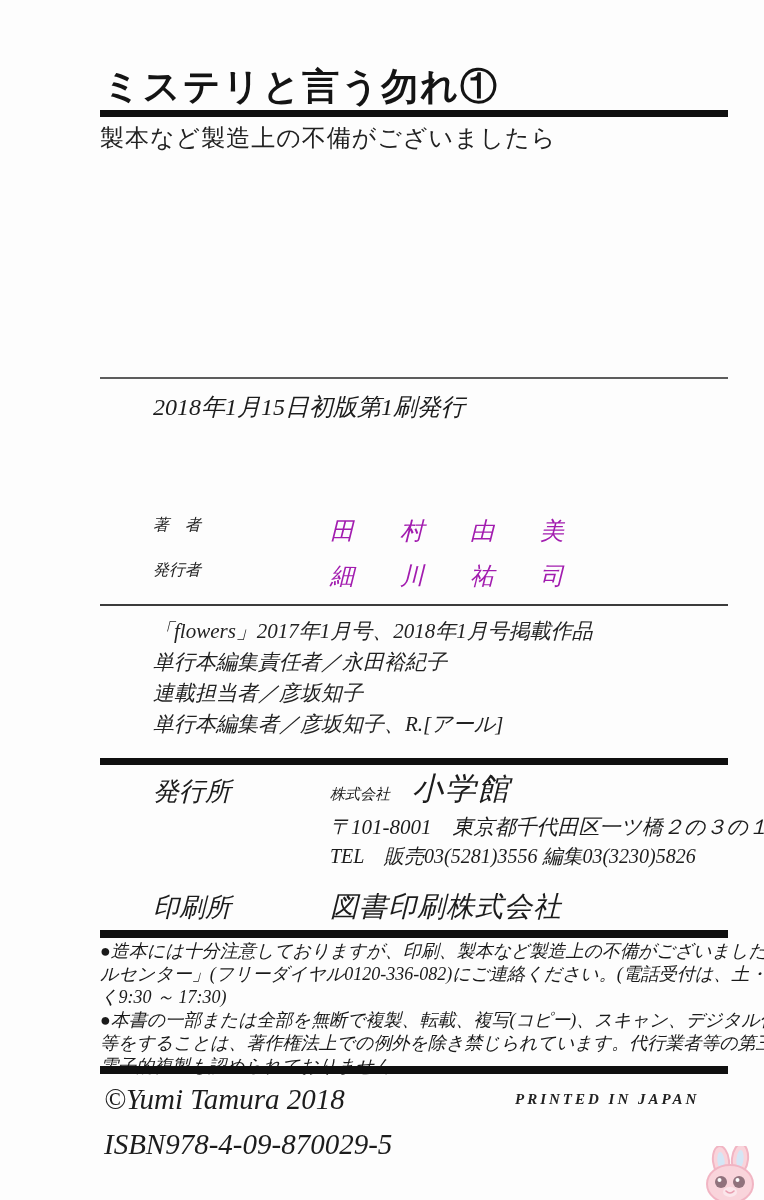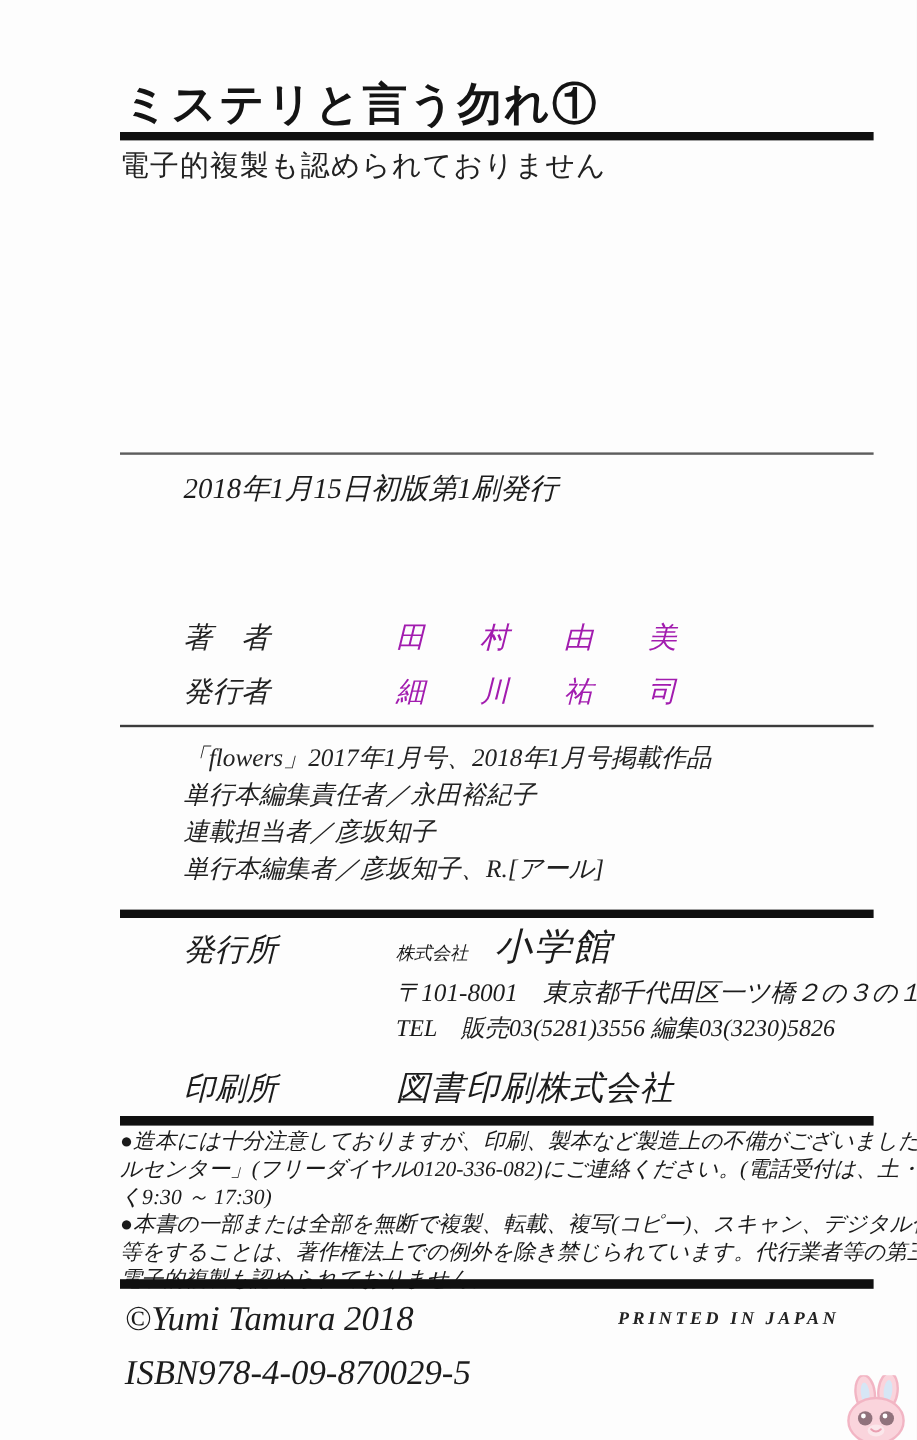--- a/index.html
+++ b/index.html
@@ -18,21 +18,21 @@
   .sans{font-family:"Liberation Sans", sans-serif;}
   .serif{font-family:"Liberation Serif", serif;font-style:italic;}
 
   .book-title{left:103px;top:62px;font-size:37px;letter-spacing:2px;font-weight:600;color:#141414;}
   .rule{position:absolute;left:100px;width:628px;background:#101010;}
   .rule-title{top:110px;height:7px;}
   .series-name{left:100px;top:122px;font-size:24px;letter-spacing:1px;color:#222;}
   .rule-thin-a{top:377px;height:2px;background:#5d5d5d;}
   .edition-line{left:153px;top:391px;font-size:24px;}
 
-  .credit-label{left:153px;font-size:24px;color:#222;}
+  .credit-label{left:153px;font-size:16px;color:#222;}
   .credit-name{left:330px;font-size:24px;letter-spacing:46px;color:#a21caf;}
   .row-author{top:515px;}
   .row-publisher-person{top:560px;}
 
   .rule-thin-b{top:604px;height:2px;background:#3c3c3c;}
 
   .magazine-block{left:153px;top:616px;font-size:21px;line-height:31px;color:#222;}
 
   .rule-thick-b{top:758px;height:7px;}
   .publisher-label{left:153px;top:774px;font-size:26px;}
@@ -56,21 +56,21 @@
 
   .rabbit{left:698px;top:1146px;width:64px;height:54px;opacity:.85;}
 </style>
 </head>
 <body>
 
 <div class="page">
 
   <div class="abs sans book-title">ミステリと言う勿れ①</div>
   <div class="rule rule-title"></div>
-  <div class="abs sans series-name">電子的複製も認められておりません</div>
+  <div class="abs sans series-name">製本など製造上の不備がございましたら</div>
 
   <div class="rule rule-thin-a"></div>
   <div class="abs serif edition-line">2018年1月15日初版第1刷発行</div>
 
   <div class="abs serif credit-label row-author">著　者</div>
   <div class="abs serif credit-name row-author">田村由美</div>
 
   <div class="abs serif credit-label row-publisher-person">発行者</div>
   <div class="abs serif credit-name row-publisher-person">細川祐司</div>
 

